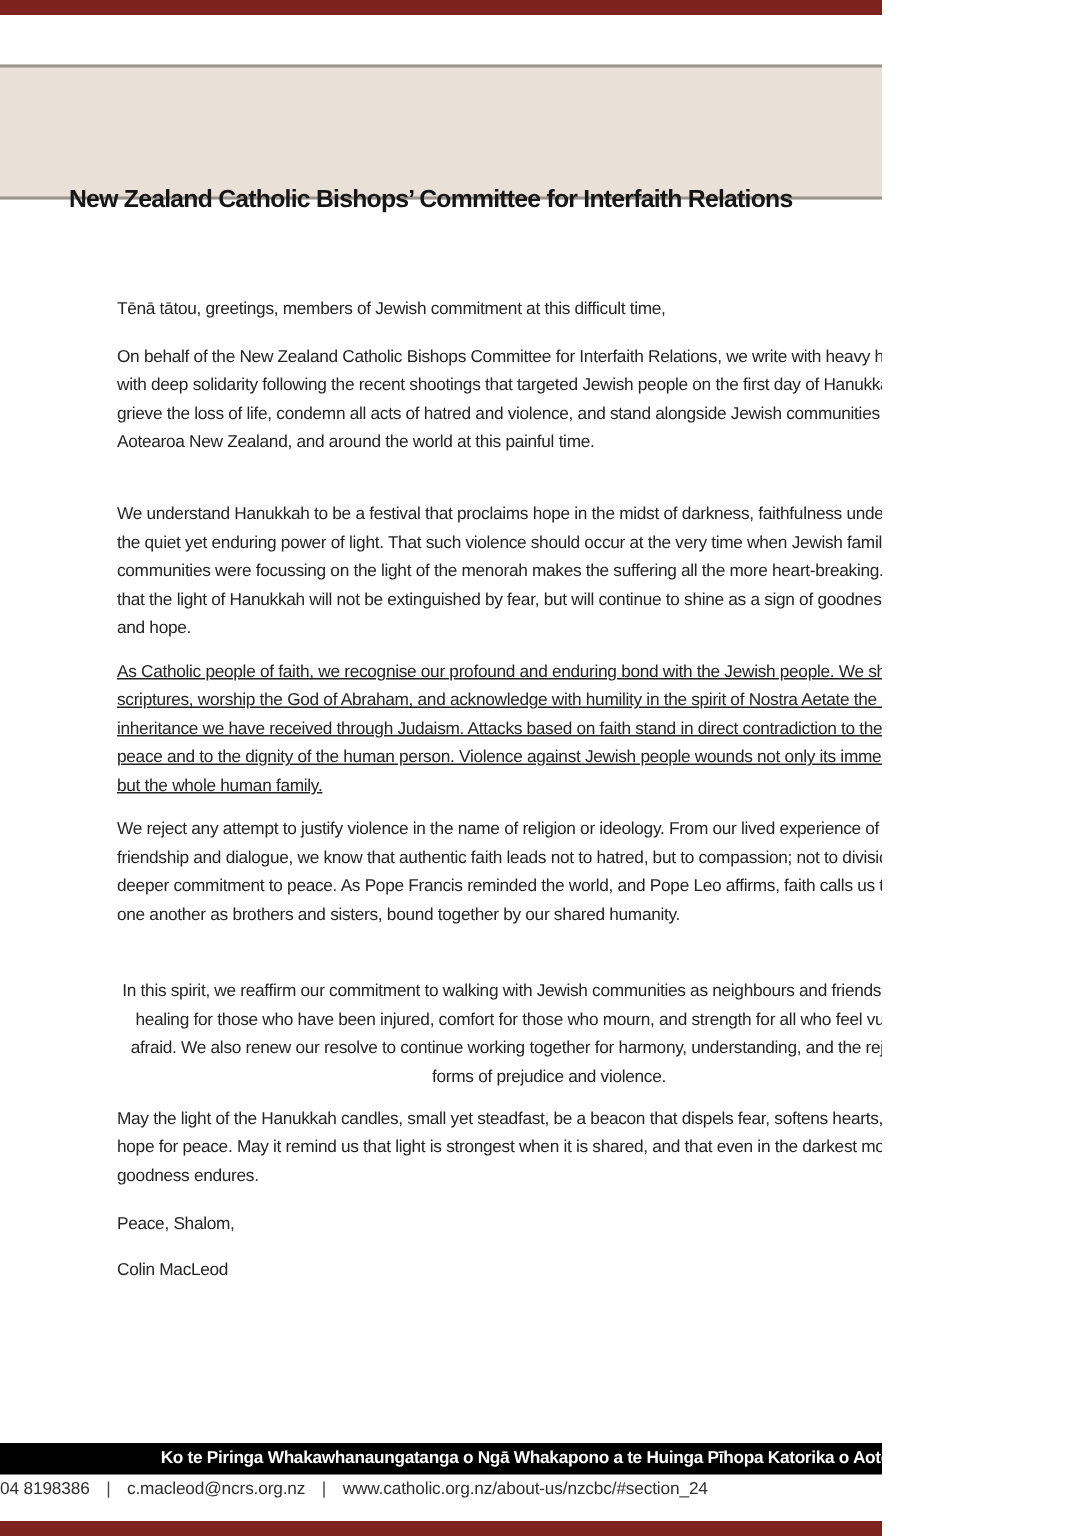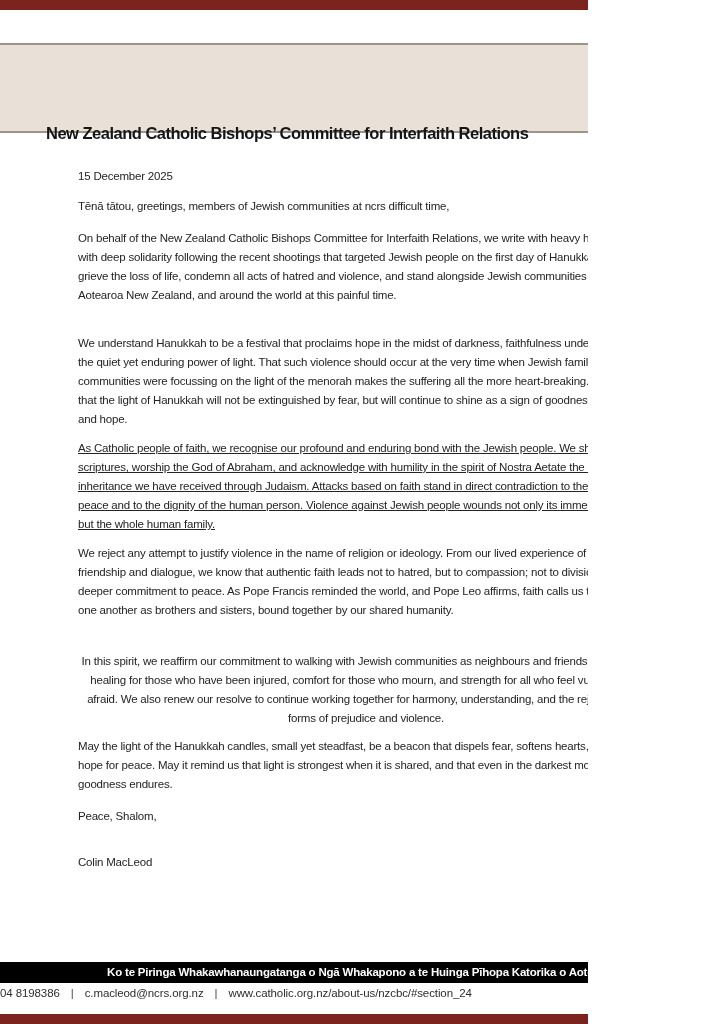--- a/index.html
+++ b/index.html
@@ -26,21 +26,21 @@
          letter-spacing:-0.2px;color:#242424;}
   .b-date{top:167px;}
   .b-salutation{top:197px;}
   .b-p0{top:229px;}
   .b-p1{top:334px;}
   .b-p2{top:439px;text-decoration:underline;}
   .b-p3{top:544px;}
   .b-p4{top:652px;text-align:center;}
   .b-p5{top:737px;}
   .b-closing{top:807px;}
-  .b-signature{top:838px;margin-top:15px;}
+  .b-signature{top:838px;}
   .b-committee-intro{top:869px;font-size:12.6px;font-style:italic;letter-spacing:-0.1px;}
   .b-committee-members{top:894px;font-size:12.4px;line-height:22px;letter-spacing:-0.1px;}
 
   
   .footer-band{position:absolute;left:0;top:962px;width:724px;height:21px;background:#000000;
                color:#ffffff;font-weight:bold;font-size:11.5px;line-height:21px;text-align:center;
                letter-spacing:-0.2px;}
   .contact-line{position:absolute;left:0;top:985px;width:724px;
                 font-size:11.5px;line-height:16px;color:#2e2e2e;letter-spacing:-0.1px;}
   .contact-sep{padding:0 11px;color:#444444;}
@@ -104,22 +104,21 @@
           <circle cx="103" cy="72" r="1.3"></circle>
         <circle cx="18" cy="64" r="1.3"></circle>
           <circle cx="55" cy="14" r="1.3"></circle>
         <circle cx="30" cy="30" r="1.3"></circle>
           <circle cx="92" cy="25" r="1.3"></circle>
       </g>
       <path d="M53 103 L53 82 Q53 76 49 70 L44 59 L47 57 L52 67 L52 53 L55 52 L56 66 L58 48 L61 48 L62 66 L65 53 L68 54 L66 69 Q63 76 63 82 L63 103 Z" fill="#7b2c18"></path>
     </svg>
   </div>
 
-  <div class="block b-date">15 December 2025</div>
-  <div class="block b-salutation">Tēnā tātou, greetings, members of Jewish communities at ncrs difficult time,</div>
+  <div class="block b-salutation">Tēnā tātou, greetings, members of Jewish commitment at this difficult time,</div>
 
   <div class="block b-p0">On behalf of the New Zealand Catholic Bishops Committee for Interfaith Relations, we write with heavy hearts and with deep solidarity following the recent shootings that targeted Jewish people on the first day of Hanukkah. We grieve the loss of life, condemn all acts of hatred and violence, and stand alongside Jewish communities in Australia, Aotearoa New Zealand, and around the world at this painful time.</div>
   <div class="block b-p1">We understand Hanukkah to be a festival that proclaims hope in the midst of darkness, faithfulness under trial, and the quiet yet enduring power of light. That such violence should occur at the very time when Jewish families and communities were focussing on the light of the menorah makes the suffering all the more heart-breaking. We pray that the light of Hanukkah will not be extinguished by fear, but will continue to shine as a sign of goodness, memory, and hope.</div>
   <div class="block b-p2">As Catholic people of faith, we recognise our profound and enduring bond with the Jewish people. We share sacred scriptures, worship the God of Abraham, and acknowledge with humility in the spirit of Nostra Aetate the sacred inheritance we have received through Judaism. Attacks based on faith stand in direct contradiction to the call for peace and to the dignity of the human person. Violence against Jewish people wounds not only its immediate victims, but the whole human family.</div>
   <div class="block b-p3">We reject any attempt to justify violence in the name of religion or ideology. From our lived experience of interfaith friendship and dialogue, we know that authentic faith leads not to hatred, but to compassion; not to division, but to a deeper commitment to peace. As Pope Francis reminded the world, and Pope Leo affirms, faith calls us to recognise one another as brothers and sisters, bound together by our shared humanity.</div>
   <div class="block b-p4">In this spirit, we reaffirm our commitment to walking with Jewish communities as neighbours and friends. We pray for healing for those who have been injured, comfort for those who mourn, and strength for all who feel vulnerable or afraid. We also renew our resolve to continue working together for harmony, understanding, and the rejection of all forms of prejudice and violence.</div>
   <div class="block b-p5">May the light of the Hanukkah candles, small yet steadfast, be a beacon that dispels fear, softens hearts, and renews hope for peace. May it remind us that light is strongest when it is shared, and that even in the darkest moments, goodness endures.</div>
 
   <div class="block b-closing">Peace, Shalom,</div>
   <div class="block b-signature">Colin MacLeod</div>

